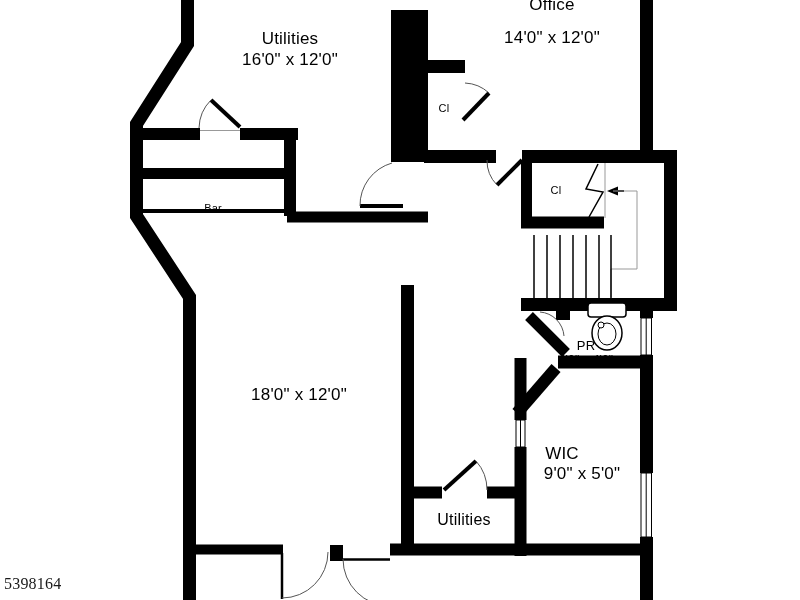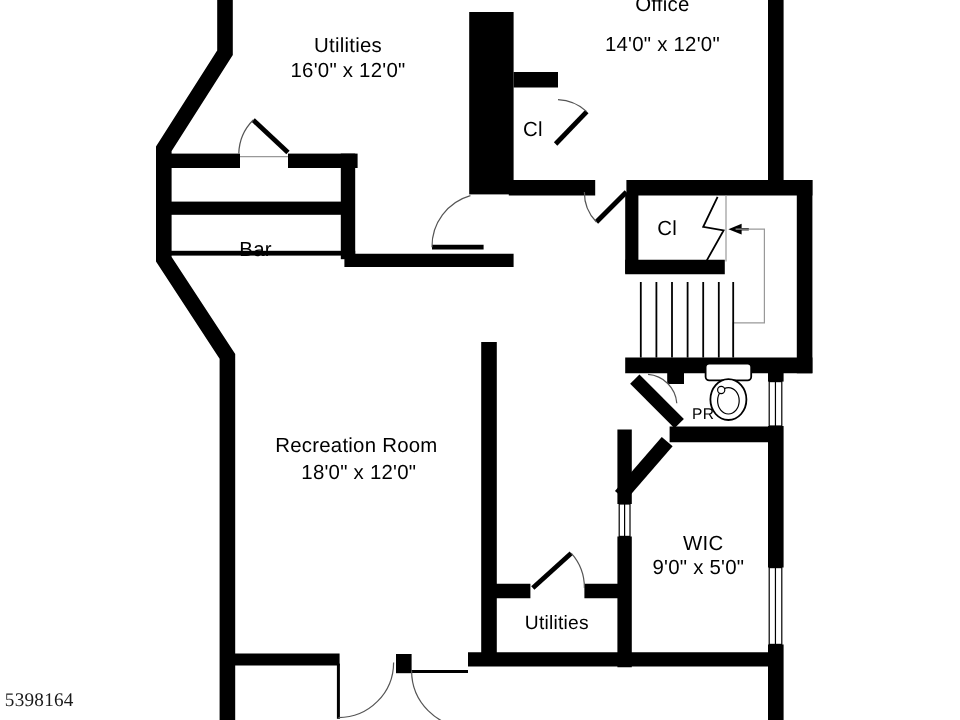--- a/index.html
+++ b/index.html
@@ -1,21 +1,21 @@
 <!DOCTYPE html>
 <html><head>
 <meta charset="utf-8">
 <style>
   html,body{margin:0;padding:0;background:#fff;}
   #plan{position:relative;width:800px;height:600px;background:#fff;overflow:hidden;
         font-family:"Liberation Sans", sans-serif;}
   #plan svg{position:absolute;left:0;top:0;}
   .lbl{position:absolute;transform:translate(-50%,-50%);white-space:nowrap;
        color:#000;font-size:17px;line-height:1;letter-spacing:0.2px;}
-  .lbl.small{font-size:17px;}
+  .lbl.small{font-size:11px;}
   .lbl.tiny{font-size:12px;}
   #watermark{position:absolute;transform:none;left:4px;top:576px;font-size:16px;color:#1a1a1a;font-family:Liberation Serif, serif;}
 </style>
 </head>
 <body>
 
 <div id="plan">
 
   <svg width="800" height="600" viewBox="0 0 800 600">
 
@@ -119,25 +119,24 @@
   <div class="lbl" style="left:290px;top:59px">16'0" x 12'0"</div>
 
   <div class="lbl" style="left:552px;top:4px">Office</div>
   <div class="lbl" style="left:552px;top:37px">14'0" x 12'0"</div>
 
   <div class="lbl small" style="left:444px;top:108px">Cl</div>
   <div class="lbl small" style="left:556px;top:190px">Cl</div>
 
   <div class="lbl small" style="left:213px;top:208px">Bar</div>
 
-  <div class="lbl" style="left:297px;top:371px">Recreation Room</div>
   <div class="lbl" style="left:299px;top:394px">18'0" x 12'0"</div>
 
   <div class="lbl tiny" style="left:586px;top:345px;font-size:13px">PR</div>
   <div class="lbl tiny" style="left:586px;top:360px">4'0" x 4'0"</div>
 
-  <div class="lbl" style="left:586px;top:453px">WIC</div>
+  <div class="lbl" style="left:562px;top:453px">WIC</div>
   <div class="lbl" style="left:582px;top:473px">9'0" x 5'0"</div>
 
   <div class="lbl small" style="left:464px;top:520px;font-size:16px">Utilities</div>
 
   <div class="lbl" id="watermark">5398164</div>
 </div>
 
 </body></html>

